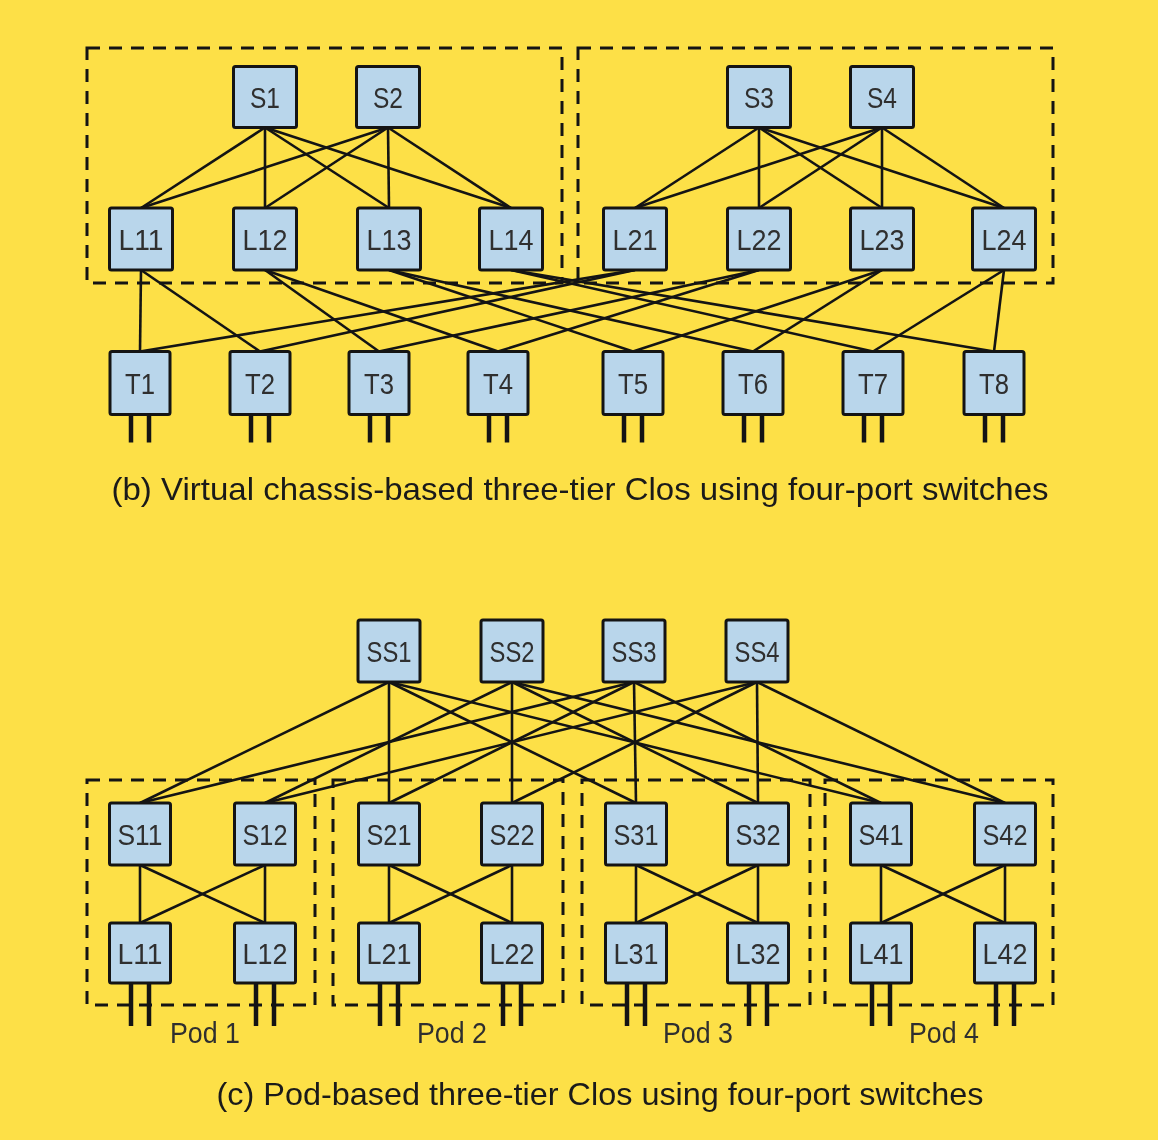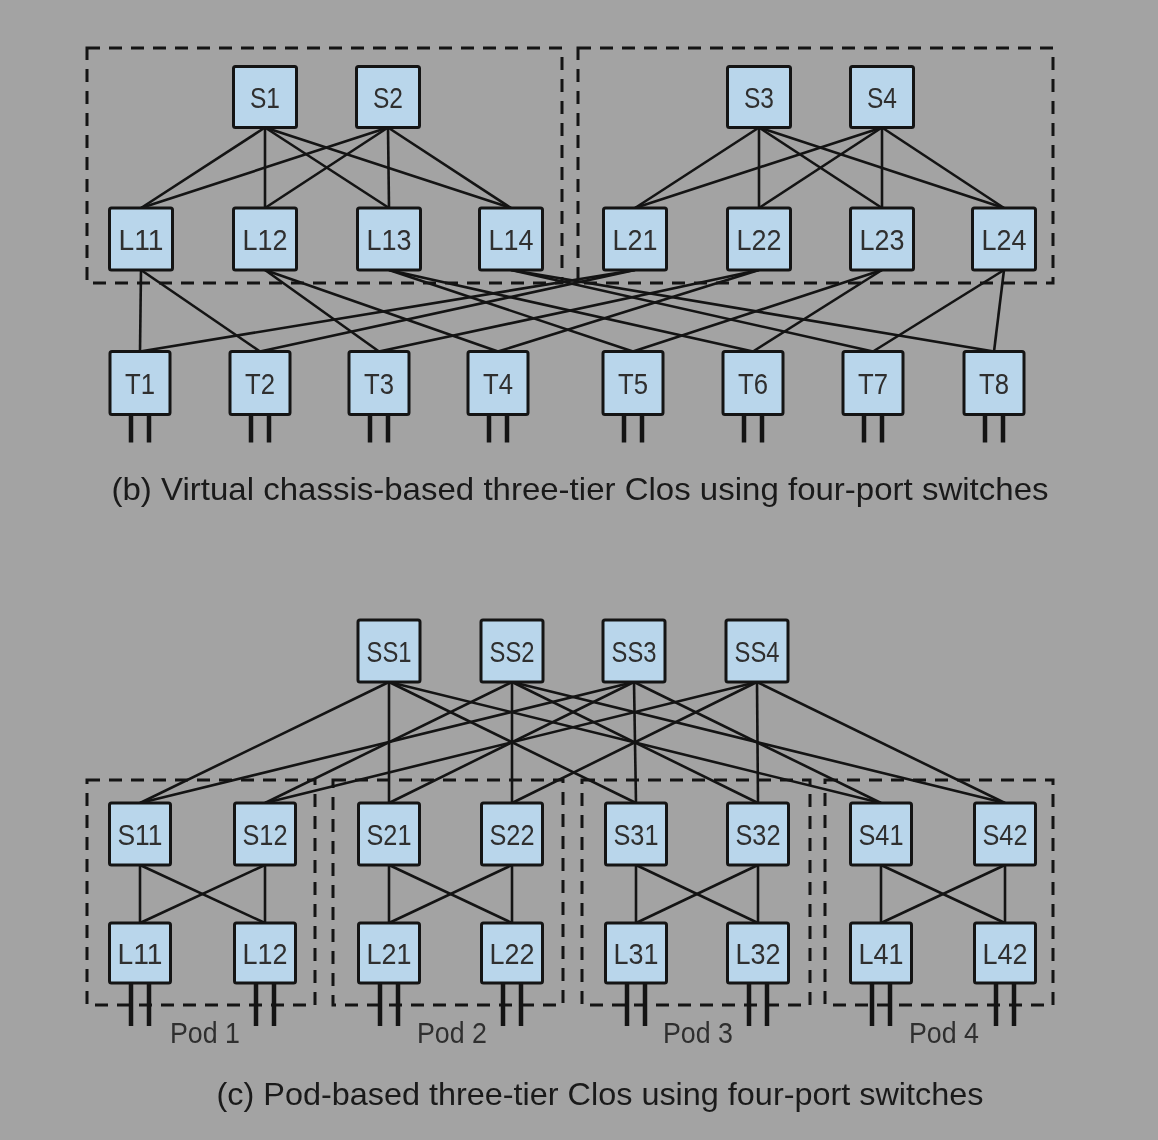--- a/index.html
+++ b/index.html
@@ -1,16 +1,16 @@
 <!DOCTYPE html>
 <html style="--node-fill: #b9d6eb; --node-border: #141414; --link: #141414; --text: #2f2f2f;"><head>
 <meta charset="utf-8">
 <style>
   html,body{margin:0;padding:0;background:#ffffff;}
-  .stage{position:relative;width:1158px;height:1140px;background:#a3a3a3;overflow:hidden;}
+  .stage{position:relative;width:1158px;height:1140px;background:#fde047;overflow:hidden;}
   svg{position:absolute;left:0;top:0;}
   .dash{fill:none;stroke:var(--node-border,#141414);stroke-width:3;stroke-dasharray:13 9;}
   .link{stroke:var(--link,#141414);stroke-width:2.6;fill:none;}
   .leg{stroke:var(--link,#141414);stroke-width:4.5;fill:none;}
   .node{fill:var(--node-fill,#b9d6eb);stroke:var(--node-border,#141414);stroke-width:3;}
   .nlabel{font-family:"Liberation Sans",sans-serif;font-size:30px;fill:var(--text,#2f2f2f);}
   .plabel{font-family:"Liberation Sans",sans-serif;font-size:30px;fill:var(--text,#2f2f2f);}
   .caption{font-family:"Liberation Sans",sans-serif;font-size:32px;fill:#1a1a1a;}
 </style>
 </head>

